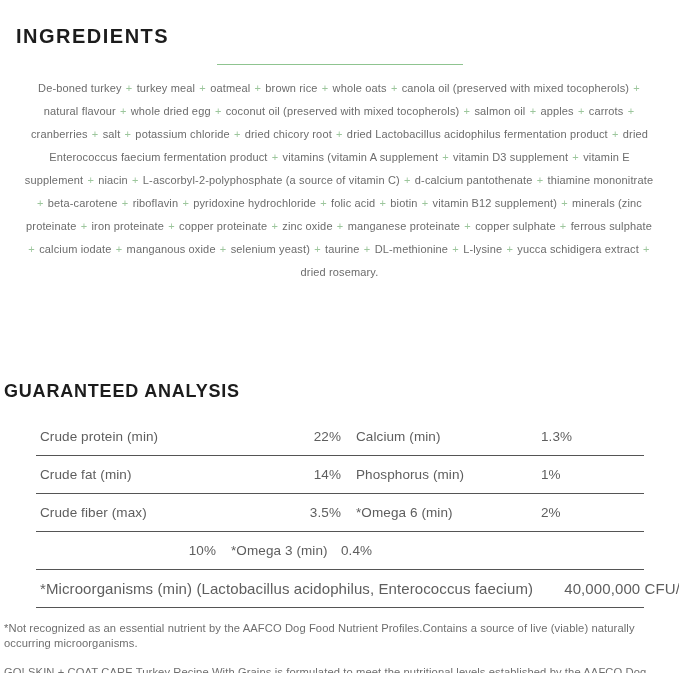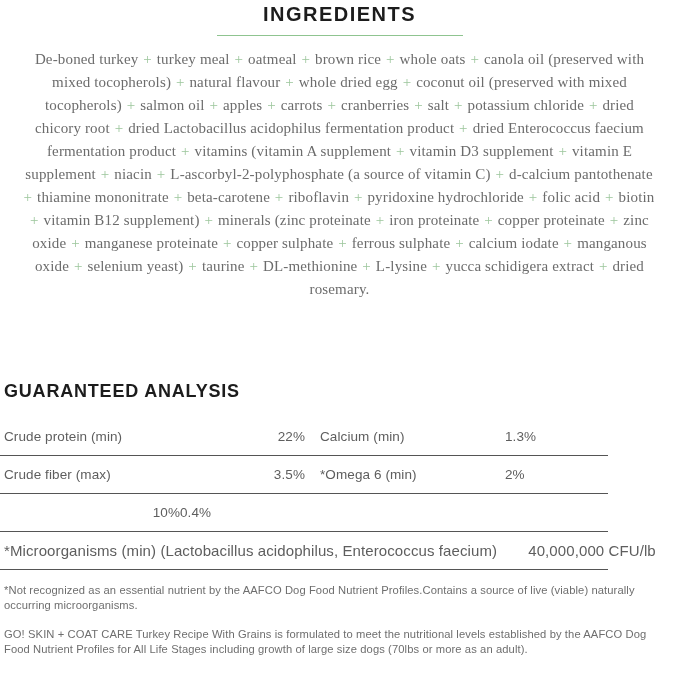--- a/index.html
+++ b/index.html
@@ -10,43 +10,42 @@
   }
   .page {
     position: relative;
     width: 679px;
     height: 673px;
     background: #ffffff;
     overflow: hidden;
   }
   
   .ing-title {
-    margin: 0;
-    padding-top: 3px;
-    text-align: center;
+    margin: 16px;
+    padding-top: 9px;
+    text-align: left;
     font-size: 20px;
     font-weight: 700;
     letter-spacing: 1.5px;
     color: var(--heading, #1c1c1c);
   }
   .ing-divider {
     width: 246px;
     height: 1px;
     margin: 9px auto 0 auto;
     background: var(--divider-green, #8fc490);
   }
   .ing-text {
     width: 636px;
     margin: 12px auto 0 auto;
     text-align: center;
-    font-size: 15px;
+    font-size: 11px;
     line-height: 23px;
     letter-spacing: 0.15px;
     color: var(--body-text, #6c6c6c);
-    font-family: Liberation Serif, serif;
   }
   .ing-text .plus {
     color: var(--accent-green, #9cc69c);
     padding: 0 1px;
   }
   
   .ga-section {
     position: absolute;
     top: 381px;
     left: 0;
@@ -55,20 +54,21 @@
   .ga-title {
     margin: 0 0 0 4px;
     font-size: 18px;
     font-weight: 700;
     letter-spacing: 0.8px;
     color: var(--heading, #1c1c1c);
   }
   .ga-table {
     margin-top: 16px;
     width: 608px;
+    padding-left: 36px;
   }
   .ga-row {
     display: grid;
     grid-template-columns: 180px 125px 200px 174px;
     align-items: center;
     height: 37px;
     border-bottom: 1px solid var(--table-border, #555555);
     font-size: 13.5px;
     color: var(--table-text, #5e5e5e);
     letter-spacing: 0.1px;
@@ -116,27 +116,34 @@
     <h2 class="ga-title">GUARANTEED ANALYSIS</h2>
 
     <div class="ga-table" id="ga-table">
         <div class="ga-row">
           <div class="c-label1">Crude protein (min)</div>
           <div class="c-value1">22%</div>
           <div class="c-label2">Calcium (min)</div>
           <div class="c-value2">1.3%</div>
         </div>
         <div class="ga-row">
+          <div class="c-label1">Crude fat (min)</div>
+          <div class="c-value1">14%</div>
+          <div class="c-label2">Phosphorus (min)</div>
+          <div class="c-value2">1%</div>
+        </div>
+        <div class="ga-row">
           <div class="c-label1">Crude fiber (max)</div>
           <div class="c-value1">3.5%</div>
           <div class="c-label2">*Omega 6 (min)</div>
           <div class="c-value2">2%</div>
         </div>
         <div class="ga-row">
           <div class="c-value1">10%</div>
+          <div class="c-label2">*Omega 3 (min)</div>
           <div class="c-value2">0.4%</div>
         </div>
         <div class="ga-row-full">
           <div class="c-label">*Microorganisms (min) (Lactobacillus acidophilus, Enterococcus faecium)</div>
           <div class="c-value">40,000,000 CFU/lb</div>
         </div>
       </div>
 
     <div class="footnotes">
       <p class="fn-1">*Not recognized as an essential nutrient by the AAFCO Dog Food Nutrient Profiles.Contains a source of live (viable) naturally occurring microorganisms.</p>

